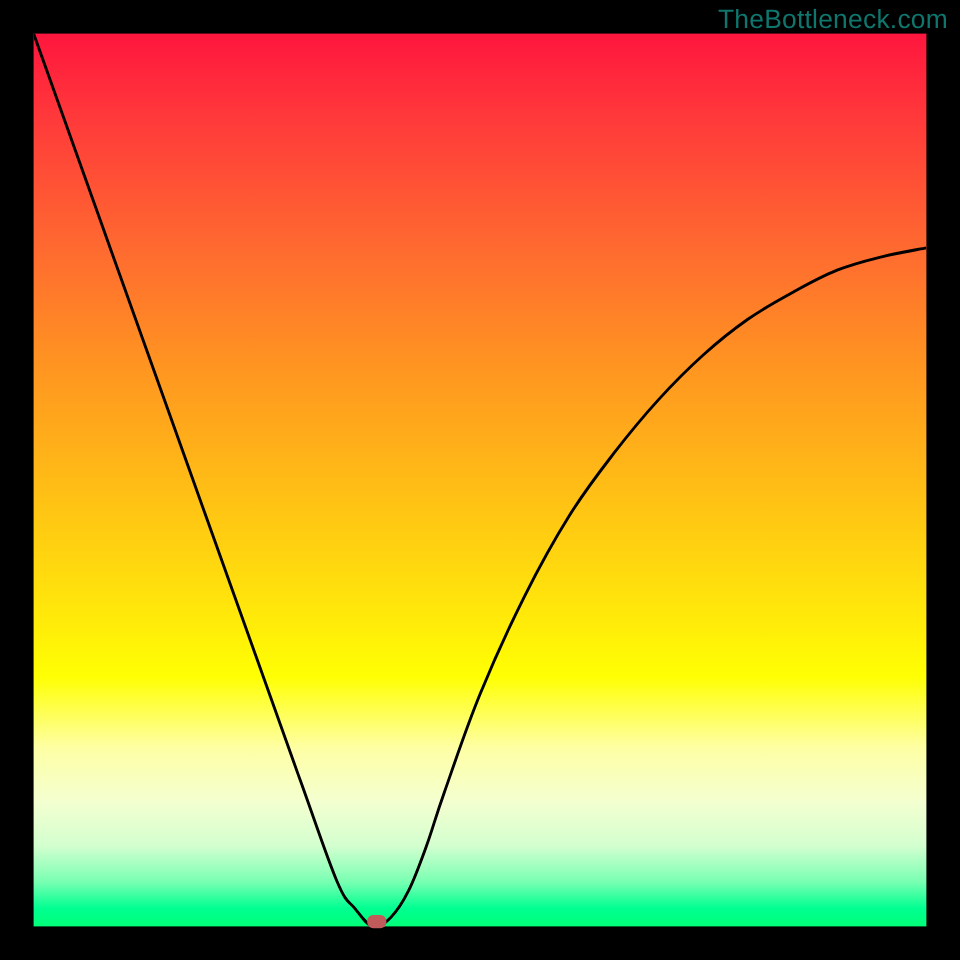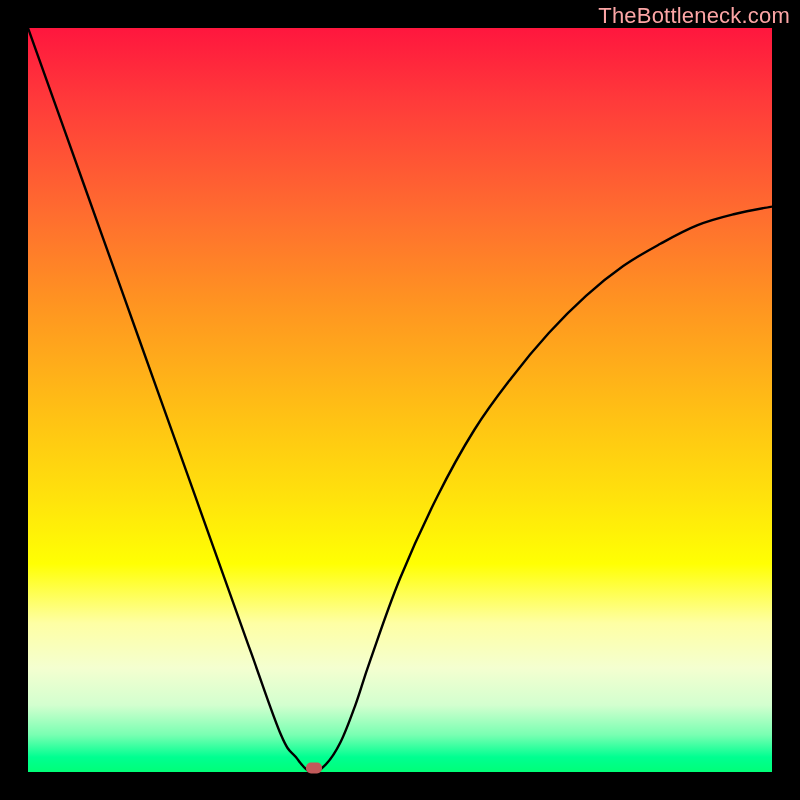--- a/index.html
+++ b/index.html
@@ -3,21 +3,21 @@
 <meta charset="utf-8">
 <style>
   * { margin: 0; padding: 0; box-sizing: border-box; }
   html, body { width: 800px; height: 800px; overflow: hidden; }
   body { background: #000; font-family: Arial, sans-serif; position: relative; }
 
   .watermark {
     position: absolute;
     top: 3px;
     right: 10px;
-    color: #fca5a5;
+    color: #0f766e;
     font-size: 22px;
     font-weight: 500;
     z-index: 10;
     letter-spacing: 0.2px;
   }
 
   .frame {
     position: absolute;
     left: 28px;
     top: 28px;

